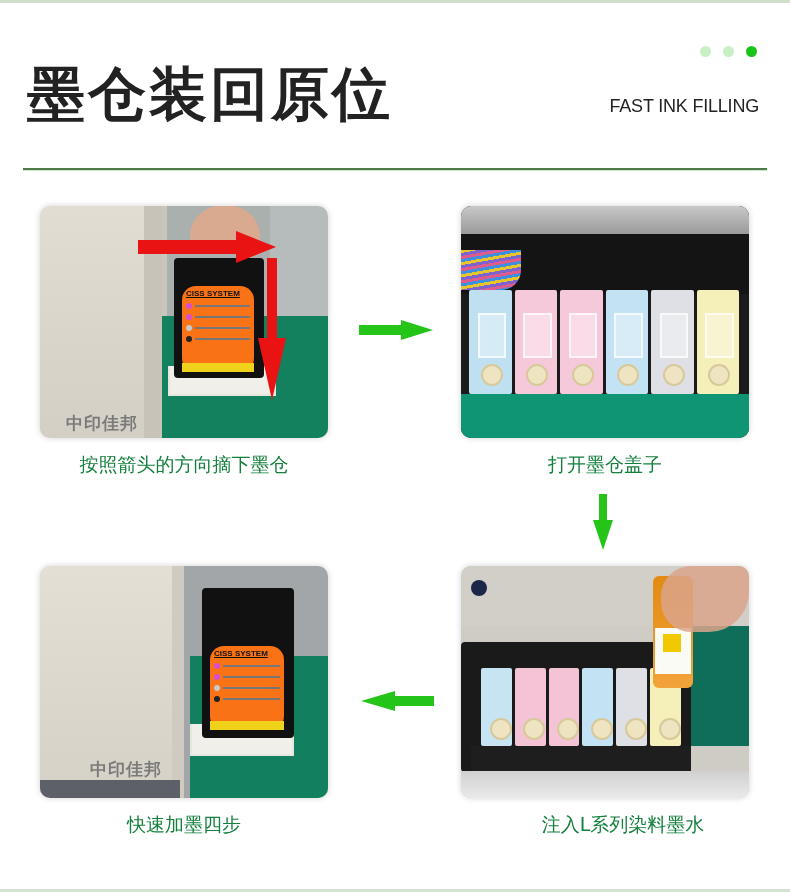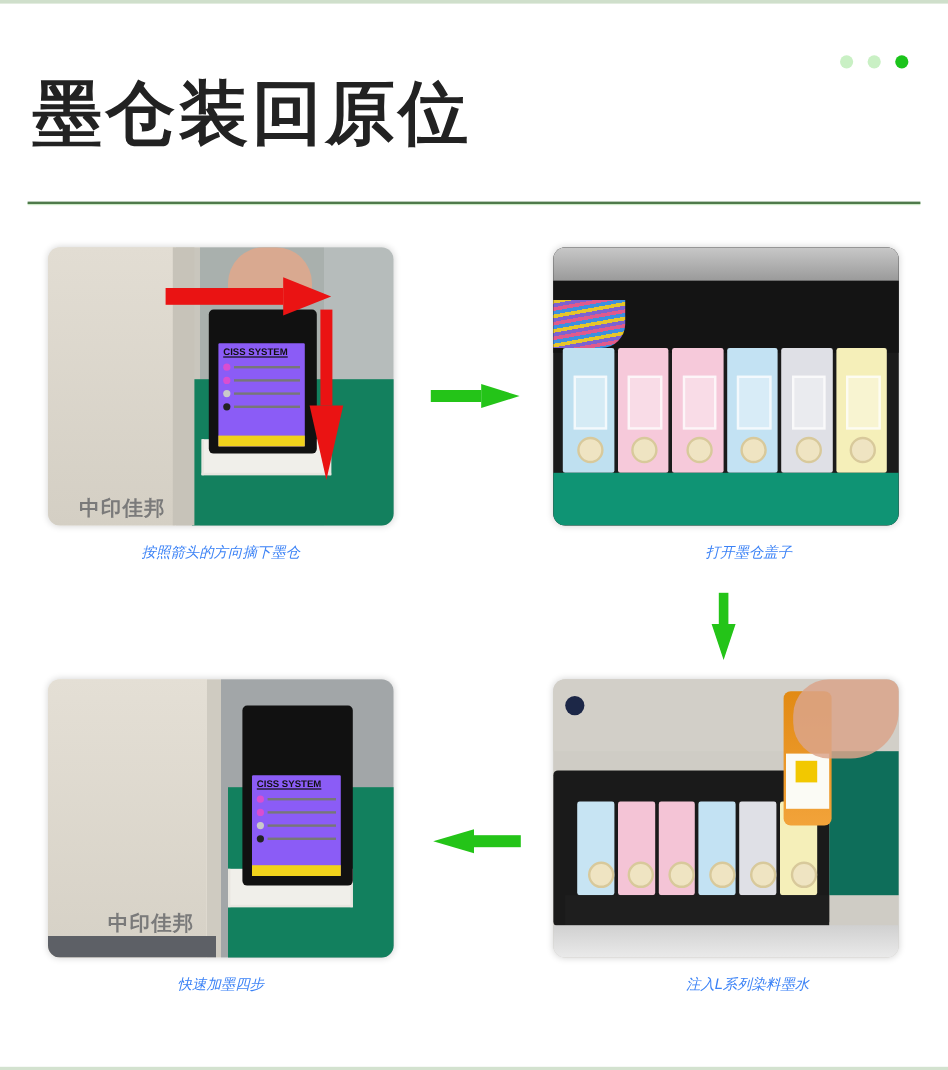--- a/index.html
+++ b/index.html
@@ -28,37 +28,36 @@
     background: #4f7a4b;
     box-shadow: 0 1px 0 #cdeac6;
   }
 
   .photo {
     position: absolute; width: 288px; height: 232px;
     border-radius: 10px; overflow: hidden;
     box-shadow: 0 0 6px rgba(0,0,0,0.18);
   }
   .caption {
-    position: absolute; font-size: 12px; color: #3b82f6; white-space: nowrap;
+    position: absolute; font-size: 19px; color: #15803d; white-space: nowrap;
     text-align: center;
-    font-style: italic;
   }
 
   
   .p1 { left: 40px; top: 206px; background: linear-gradient(90deg, #dcd8cf 0 37%, #c9c6bd 37% 44%, #a9b0ad 44% 80%, #b6bcbb 80%); }
   .p1 .floor { position: absolute; left: 120px; top: 110px; width: 170px; height: 125px; background: #13805e; }
   .p1 .wall  { position: absolute; left: 0; top: 0; width: 106px; height: 232px; background: linear-gradient(180deg,#e2ddd3,#d4cfc4); }
   .p1 .edge  { position: absolute; left: 104px; top: 0; width: 18px; height: 232px; background: #c7c3b9; }
   .p1 .logo  { position: absolute; left: 26px; top: 206px; font-size: 17px; font-weight: bold; color: #7a7a7a; letter-spacing: 1px; }
   .p1 .box   { position: absolute; left: 134px; top: 52px; width: 90px; height: 120px; background: #111; border-radius: 4px; }
   .p1 .tray  { position: absolute; left: 128px; top: 160px; width: 104px; height: 28px; border: 2px solid #e8e6e0; border-top: none; background: #f0efea; }
   .p1 .hand  { position: absolute; left: 150px; top: 0; width: 70px; height: 48px; background: #d9a990; border-radius: 30px 30px 10px 10px; }
 
   .label {
-    position: absolute; background: #8b5cf6; border-radius: 1px;
+    position: absolute; background: #f97316; border-radius: 14px;
     padding: 3px 4px; box-sizing: border-box;
   }
   .label .lt { font-size: 8px; font-weight: bold; color: #111; text-decoration: underline; white-space: nowrap; font-family: "Liberation Sans", sans-serif; }
   .label .li { display: flex; align-items: center; gap: 3px; margin-top: 5px; }
   .label .lc { width: 6px; height: 6px; border-radius: 50%; }
   .label .ll { height: 2px; flex: 1; background: #777; }
   .label .ly { position: absolute; left: 0; right: 0; bottom: 0; height: 9px; background: #f1d21b; }
 
   .arrow-red-h { position: absolute; left: 98px; top: 34px; width: 98px; height: 14px; background: #ea1313; }
   .arrow-red-h::after { content: ""; position: absolute; right: -40px; top: -9px; border-left: 40px solid #ea1313; border-top: 16px solid transparent; border-bottom: 16px solid transparent; }
@@ -115,20 +114,21 @@
 
 <h1 class="title" style="margin:0;">墨仓装回原位</h1>
 
 <div class="dots">
   <span class="dot" style="background:#c9f0c4"></span>
   <span class="dot" style="background:#c9f0c4"></span>
   <span class="dot" style="background:#1bc41b"></span>
 </div>
 
 <div class="subtitle">
+  <div>FAST INK FILLING</div>
 </div>
 
 <div class="divider"></div>
 
 <div class="photo p1">
   <div class="floor"></div>
   <div class="wall"></div>
   <div class="edge"></div>
   <div class="logo">中印佳邦</div>
   <div class="hand"></div>
@@ -187,21 +187,21 @@
         <div class="win"></div>
         <div class="cap"></div>
       </div>
     <div class="tank" style="background:#f5efb9">
         <div class="win"></div>
         <div class="cap"></div>
       </div>
   </div>
   <div class="green"></div>
 </div>
-<div class="caption" style="left:480px;top:452px;width:288px;">打开墨仓盖子</div>
+<div class="caption" style="left:461px;top:452px;width:288px;">打开墨仓盖子</div>
 
 <div class="garrow-d"></div>
 
 <div class="photo p3">
   <div class="floor"></div>
   <div class="wall"></div>
   <div class="base"></div>
   <div class="logo">中印佳邦</div>
   <div class="tray"></div>
   <div class="box">

